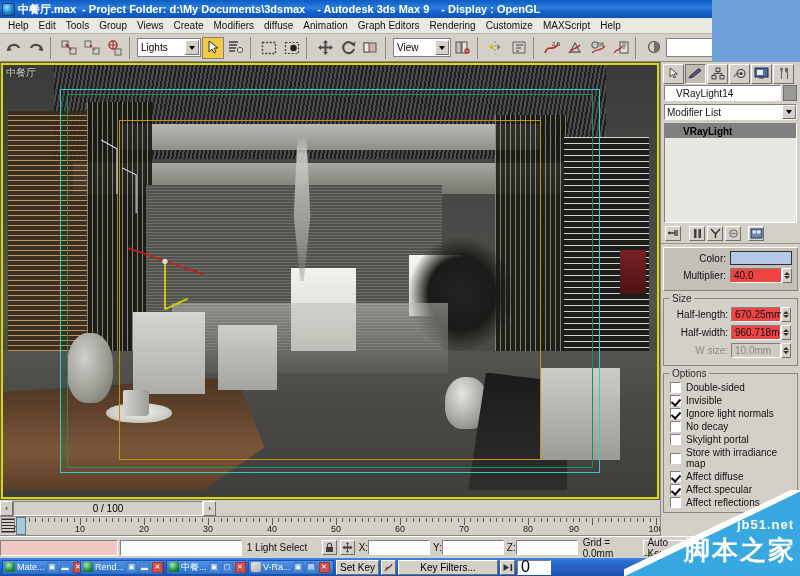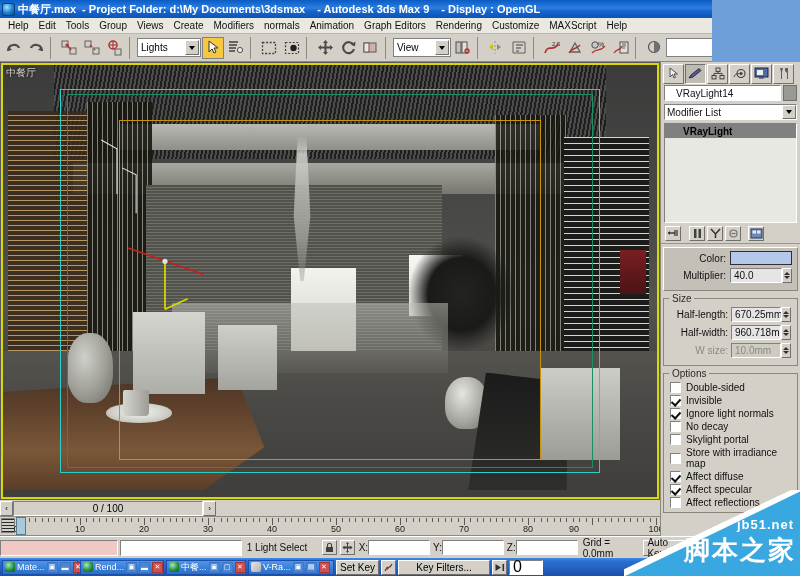--- a/index.html
+++ b/index.html
@@ -322,21 +322,21 @@
     display:flex;align-items:center;justify-content:center;
   }
   .rollout {
     margin:3px 2px 0 2px; background:#c4c0b8;
     border:1px solid #fff; border-right-color:#8a867e; border-bottom-color:#8a867e;
     padding:3px 4px 4px 4px;
   }
   .row { display:flex; align-items:center; margin-bottom:3px; }
   .row .lbl { text-align:right; font-size:10px; }
   .spin-field {
-    height:15px; background:#e5e5e5; border:1px solid #808080;
+    height:15px; background:#ef4444; border:1px solid #808080;
     border-right-color:#fff;border-bottom-color:#fff;
     display:flex; align-items:center; padding-left:3px; font-size:10px;
   }
   .spin-field.disabled { background:#cfcbc3; color:#8a8a84; }
   .spinner {
     width:10px;height:15px;background:#d4d0c8;border:1px solid #fff;
     border-right-color:#707070;border-bottom-color:#707070;
     display:flex;flex-direction:column;align-items:center;justify-content:center;gap:1px; flex:none;
   }
   .sp-up{width:0;height:0;border-left:3px solid transparent;border-right:3px solid transparent;border-bottom:3px solid #303030;}
@@ -433,21 +433,21 @@
   </div>
 
   <div class="menubar">
     <span class="menu-item">Help</span>
     <span class="menu-item">Edit</span>
     <span class="menu-item">Tools</span>
     <span class="menu-item">Group</span>
     <span class="menu-item">Views</span>
     <span class="menu-item">Create</span>
     <span class="menu-item">Modifiers</span>
-    <span class="menu-item">normals</span>
+    <span class="menu-item">diffuse</span>
     <span class="menu-item">Animation</span>
     <span class="menu-item">Graph Editors</span>
     <span class="menu-item">Rendering</span>
     <span class="menu-item">Customize</span>
     <span class="menu-item">MAXScript</span>
     <span class="menu-item">Help</span>
   </div>
 
   <div class="toolbar">
     <div class="tbtn">
@@ -1026,21 +1026,21 @@
       <span class="wbtn">▤</span>
       <span class="wbtn close">✕</span>
     </div>
     <div class="autokey-btn" style="height:15px">Set Key</div>
     <div class="mini-btn">
       <svg width="11" height="11" viewBox="0 0 11 11">
           <path d="M2 9 C4 4,7 7,9 2" stroke="#404040" stroke-width="1.2" fill="none"></path>
           <rect x="3" y="5" width="2.4" height="2.4" fill="#b03030" transform="rotate(45 4.2 6.2)"></rect>
         </svg>
     </div>
-    <div class="autokey-btn" style="height:15px;width:92px;justify-content:center;">Key Filters...</div>
+    <div class="autokey-btn" style="height:15px;width:100px;justify-content:center;">Key Filters...</div>
     <div class="mini-btn">
       <svg width="11" height="9" viewBox="0 0 11 9">
           <path d="M1.5 1 L7 4.5 L1.5 8 Z" fill="#303030"></path>
           <rect x="8.5" y="1" width="1.6" height="7" fill="#303030"></rect>
         </svg>
     </div>
     <div class="stat-box sb-white" style="width:34px;height:15px;">0</div>
   </div>
 
   <div class="watermark">

